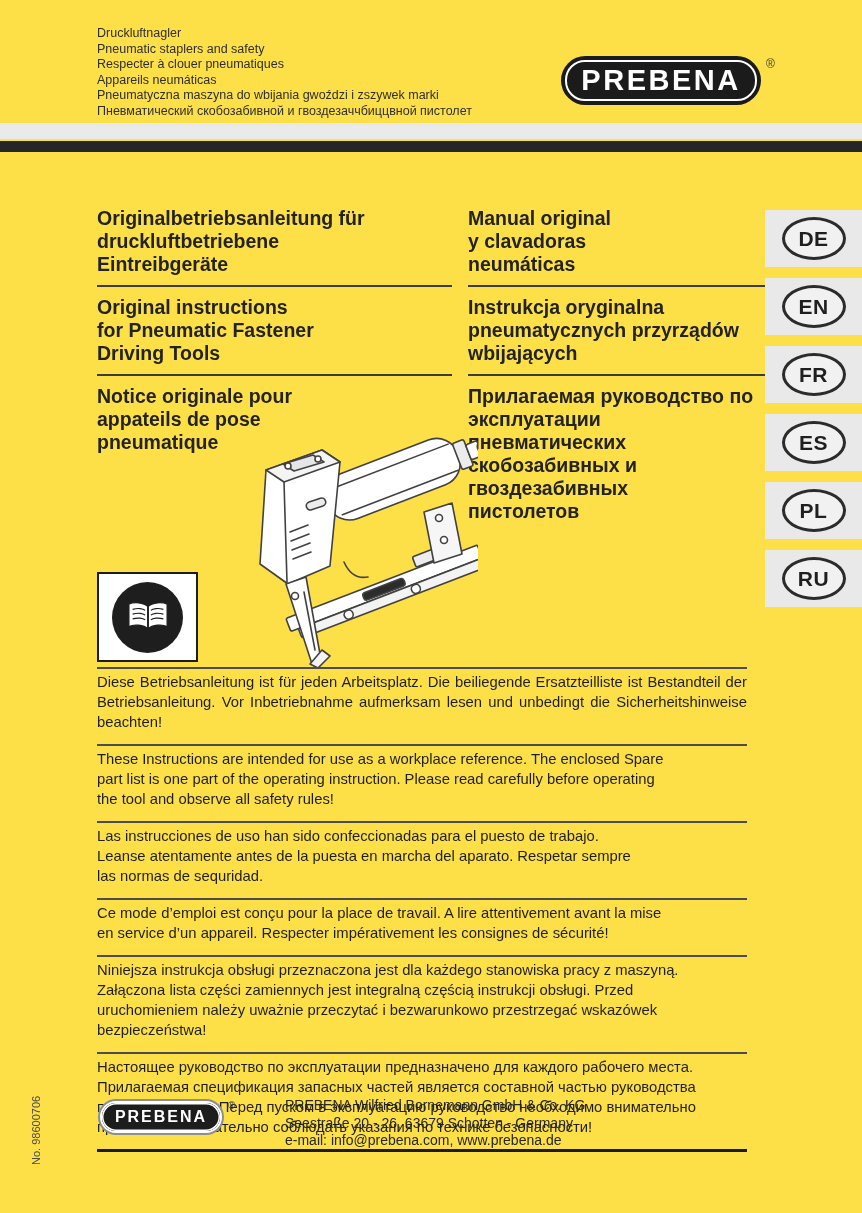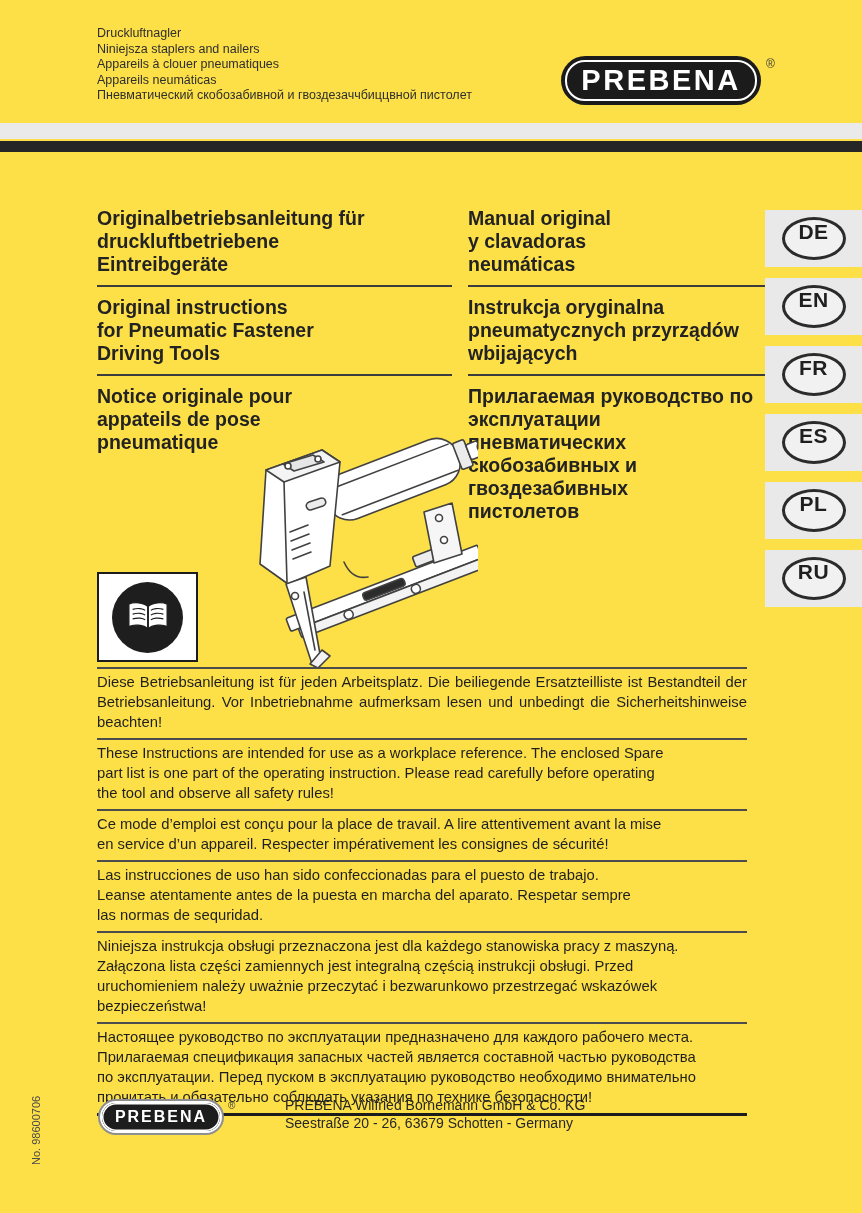--- a/index.html
+++ b/index.html
@@ -25,35 +25,35 @@
   .titles-left  { position:absolute; left:97px;  top:207px; width:355px; }
   .titles-right { position:absolute; left:468px; top:207px; width:298px; }
   .title-item { font-size:19.5px; font-weight:bold; line-height:23px; color:#232323;
     white-space:pre-line; padding-bottom:9px; }
   .title-rule { border-top:2px solid #3c3c3c; margin-bottom:9px; }
 
   
   .badge-block { position:absolute; left:765px; width:97px; height:57px; background:#e9e9e9;
     display:flex; align-items:center; justify-content:center; }
   .badge-oval { width:64px; height:43px; border:3.5px solid #2b2b2b; border-radius:50%;
-    background:#f1f1f1; display:flex; justify-content:center; }
+    background:#f1f1f1; display:flex; align-items:center; justify-content:center; }
   .badge-oval span { font-size:21px; font-weight:bold; color:#1f1f1f; letter-spacing:0.5px; }
 
   
   .book-box { position:absolute; left:97px; top:572px; width:101px; height:90px;
     border:2.5px solid #1c1c1c; background:#fff; display:flex; align-items:center; justify-content:center; }
   .book-circle { width:71px; height:71px; border-radius:50%; background:#1e1e1e;
     display:flex; align-items:center; justify-content:center; }
 
   
   .nailer { position:absolute; left:226px; top:412px; width:252px; height:256px; }
 
   
   .notices { position:absolute; left:97px; top:667px; width:650px; border-bottom:3px solid #1c1c1c; }
-  .notice { border-top:2px solid #4c4c4c; padding:3px 0 6px; font-size:14.8px; line-height:20px;
+  .notice { border-top:2px solid #4c4c4c; padding:3px 0 12px; font-size:14.8px; line-height:20px;
     color:#1f1f1f; white-space:pre-line; }
   .notice.justify { white-space:normal; text-align:justify; }
 
   
   .logo-footer { position:absolute; left:98px; top:1099px; width:126px; height:36px;
     border:2px solid #8f8f8f; border-radius:18px; padding:2px; background:#fff; }
   .logo-footer .inner { width:100%; height:100%; background:#1d1d1d; border-radius:14px;
     box-shadow:inset 0 0 0 1.5px #fff, inset 0 0 0 3px #1d1d1d;
     display:flex; align-items:center; justify-content:center; }
   .logo-footer .txt { color:#fff; font-weight:800; font-size:16px; letter-spacing:2px; }
@@ -63,23 +63,24 @@
   .side-number { position:absolute; left:30px; top:1165px; transform:rotate(-90deg);
     transform-origin:0 0; font-size:11px; color:#4a4a4a; white-space:nowrap; }
 </style>
 </head>
 <body>
 
 <div class="page">
 
   <div class="product-lines">
     <div>Druckluftnagler</div>
-    <div>Niniejsza staplers and nailers</div>
-    <div>Appareils à clouer pneumatiques</div>
+    <div>Pneumatic staplers and safety</div>
+    <div>Respecter à clouer pneumatiques</div>
     <div>Appareils neumáticas</div>
+    <div>Pneumatyczna maszyna do wbijania gwoździ i zszywek marki</div>
     <div>Пневматический скобозабивной и гвоздезаччбиццвной пистолет</div>
   </div>
 
   <div class="logo-main">
     <div class="ring"></div>
     <div class="txt">PREBENA</div>
   </div>
   <div class="reg-main">®</div>
 
   <div class="band-gray"></div>
@@ -203,42 +204,43 @@
         <path d="M40,9 C35,7.5 29,8 27,10 M40,14 C35,12.5 29,13 27,15 M40,19 C35,17.5 29,18 27,20" fill="none" stroke="#1e1e1e" stroke-width="1.2"></path>
       </svg>
     </div>
   </div>
 
   <div class="notices">
     <div class="notice justify">Diese Betriebsanleitung ist für jeden Arbeitsplatz. Die beiliegende Ersatzteilliste ist Bestandteil der Betriebsanleitung. Vor Inbetriebnahme aufmerksam lesen und unbedingt die Sicherheitshinweise beachten!</div>
     <div class="notice">These Instructions are intended for use as a workplace reference. The enclosed Spare
 part list is one part of the operating instruction. Please read carefully before operating
 the tool and observe all safety rules!</div>
-    <div class="notice">Ce mode d’emploi est conçu pour la place de travail. A lire attentivement avant la mise
-en service d’un appareil. Respecter impérativement les consignes de sécurité!</div>
     <div class="notice">Las instrucciones de uso han sido confeccionadas para el puesto de trabajo.
 Leanse atentamente antes de la puesta en marcha del aparato. Respetar sempre
 las normas de sequridad.</div>
+    <div class="notice">Ce mode d’emploi est conçu pour la place de travail. A lire attentivement avant la mise
+en service d’un appareil. Respecter impérativement les consignes de sécurité!</div>
     <div class="notice">Niniejsza instrukcja obsługi przeznaczona jest dla każdego stanowiska pracy z maszyną.
 Załączona lista części zamiennych jest integralną częścią instrukcji obsługi. Przed
 uruchomieniem należy uważnie przeczytać i bezwarunkowo przestrzegać wskazówek
 bezpieczeństwa!</div>
     <div class="notice">Настоящее руководство по эксплуатации предназначено для каждого рабочего места.
 Прилагаемая спецификация запасных частей является составной частью руководства
 по эксплуатации. Перед пуском в эксплуатацию руководство необходимо внимательно
 прочитать и обязательно соблюдать указания по технике безопасности!</div>
   </div>
 
   <div class="logo-footer">
     <div class="inner">
       <span class="txt">PREBENA</span>
     </div>
   </div>
   <div class="reg-footer">®</div>
 
   <div class="footer-address">
     <div>PREBENA Wilfried Bornemann GmbH &amp; Co. KG</div>
     <div>Seestraße 20 - 26, 63679 Schotten - Germany</div>
+    <div>e-mail: info@prebena.com, www.prebena.de</div>
   </div>
 
   <div class="side-number">No. 98600706</div>
 
 </div>
 
 </body></html>

